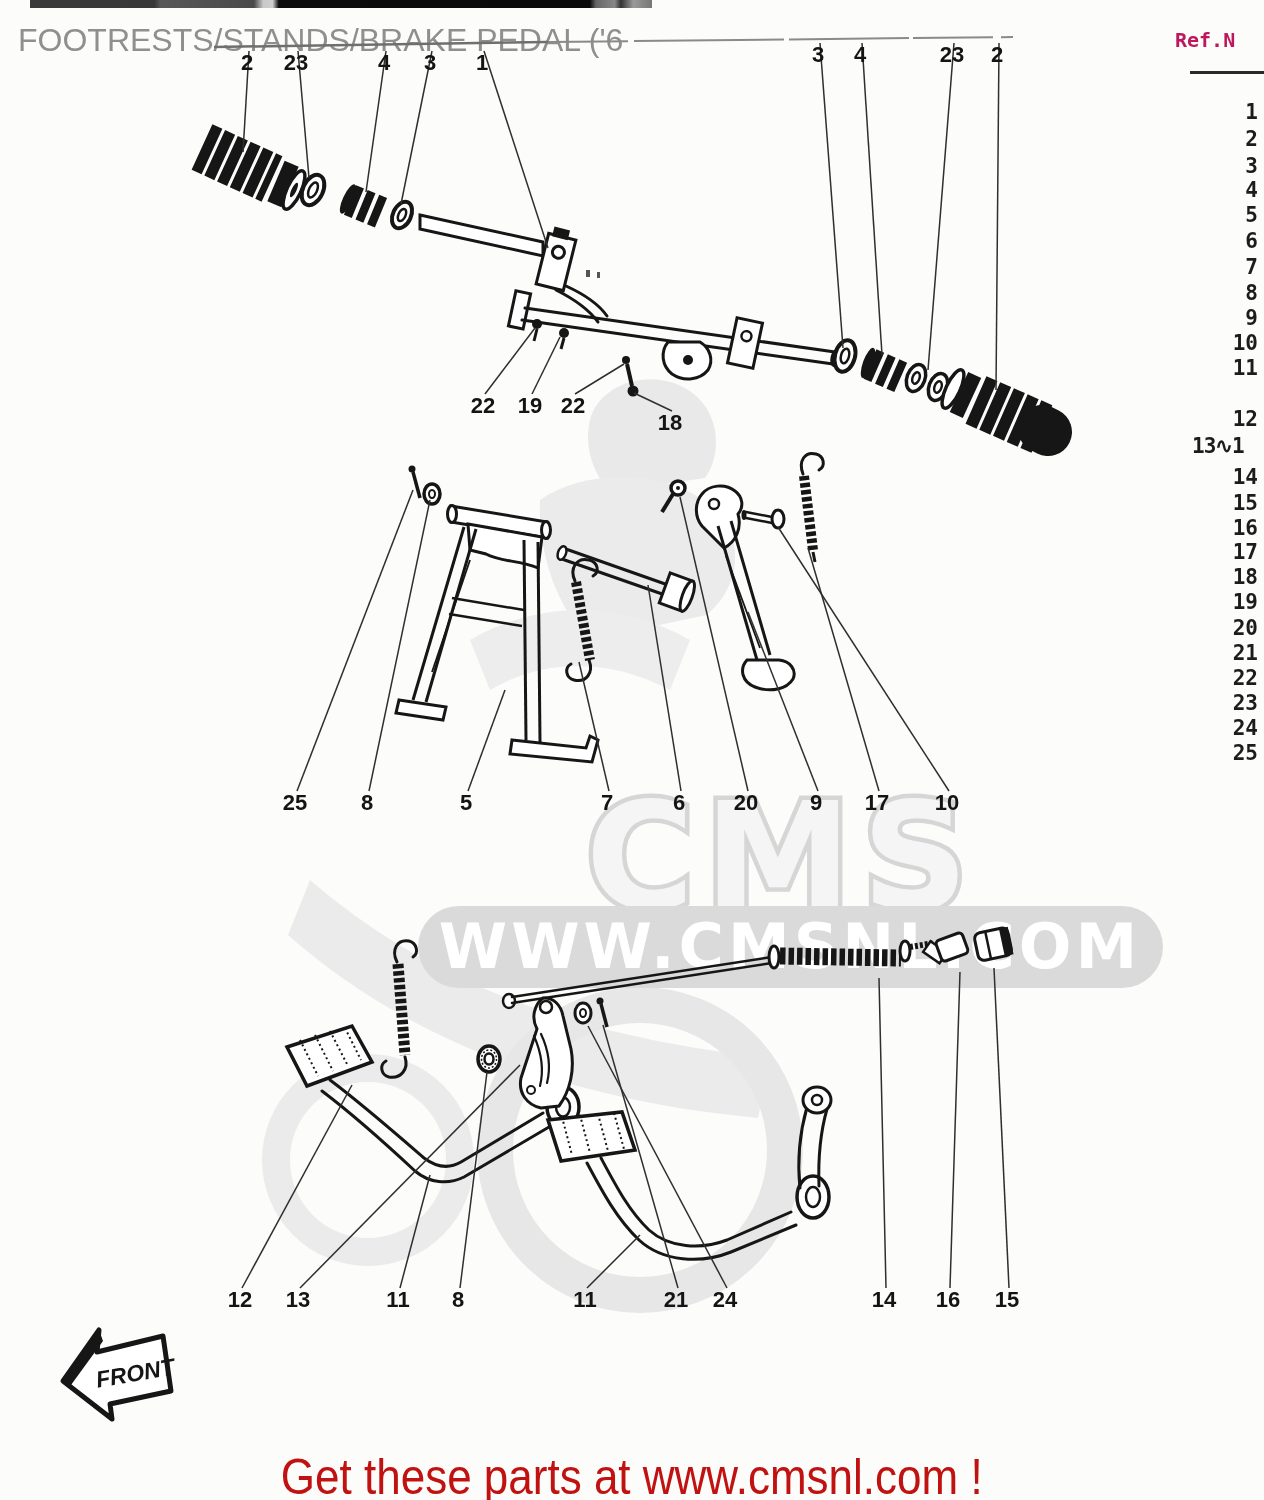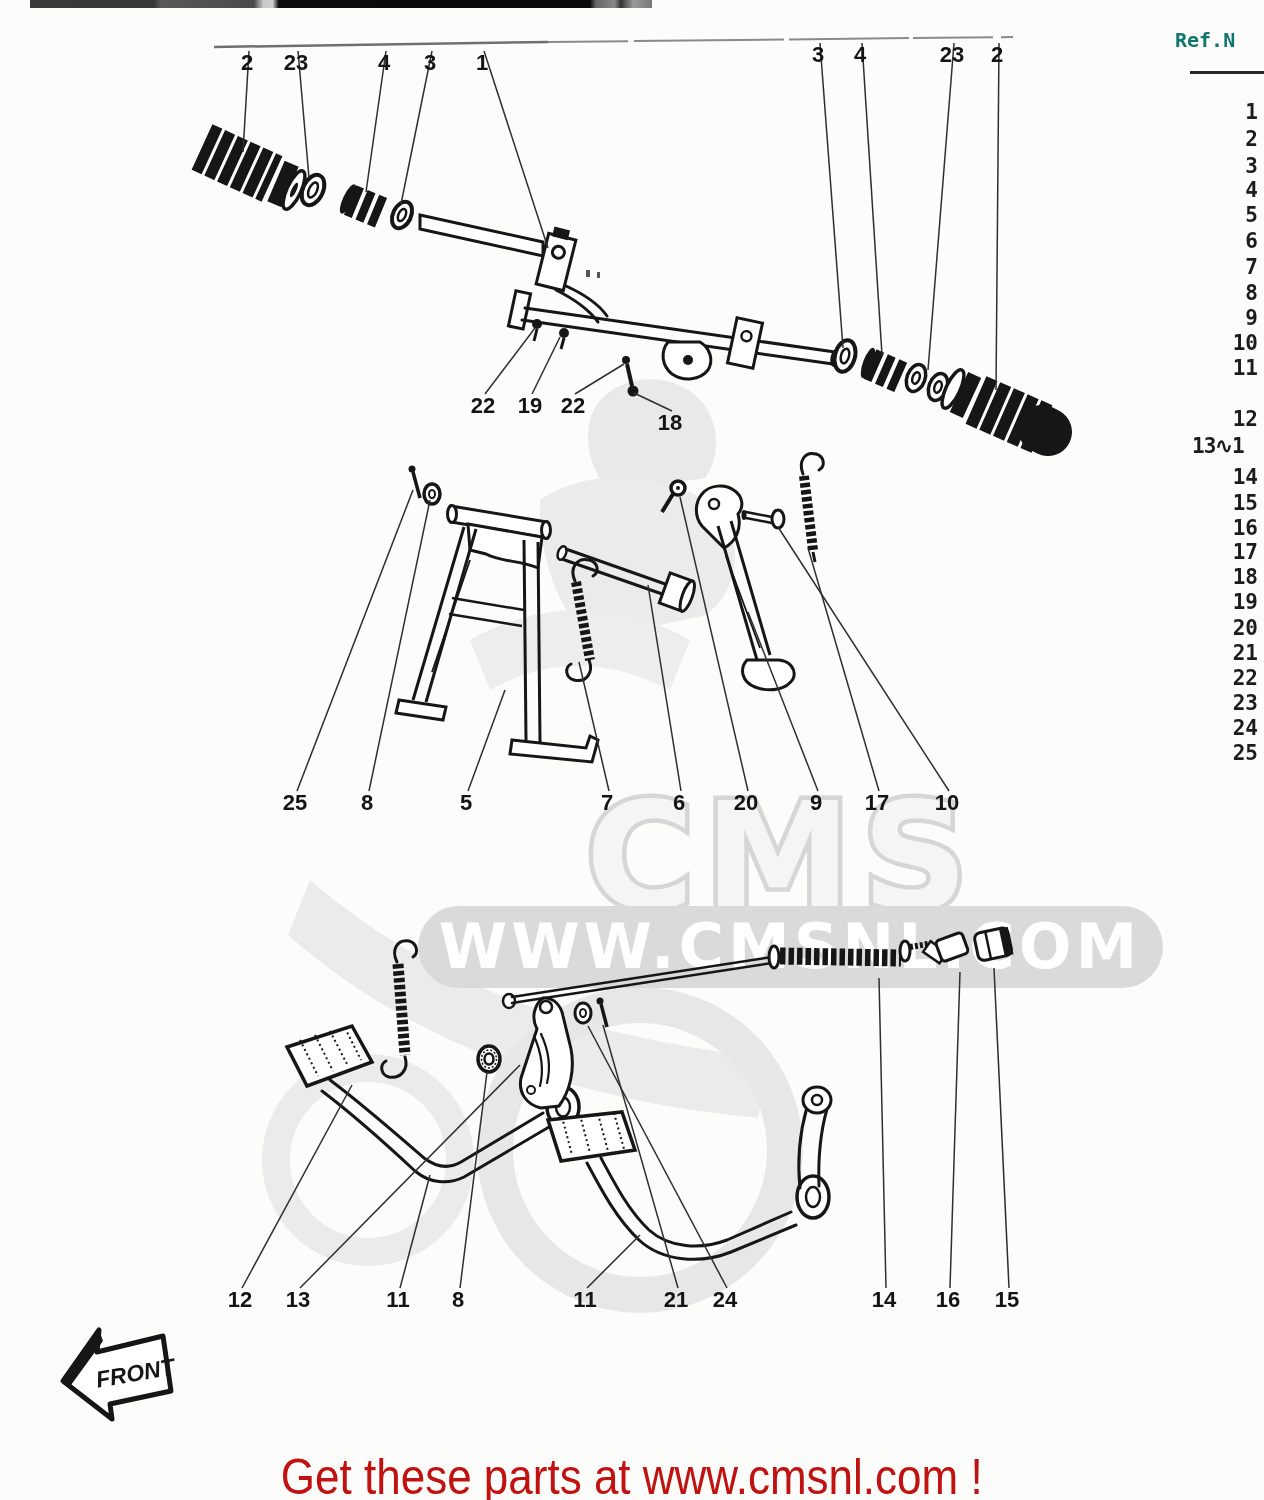--- a/index.html
+++ b/index.html
@@ -3,21 +3,21 @@
 <meta charset="utf-8">
 <style>
   html,body{margin:0;padding:0;background:#ffffff;}
   .page{position:relative;width:1264px;height:1500px;background:#fcfcfa;overflow:hidden;
         font-family:"Liberation Sans",sans-serif;}
   .scan-bar{position:absolute;left:30px;top:0;width:622px;height:8px;
       background:linear-gradient(90deg,#3a3a3a 0,#383838 20%,#585858 21%,#4a4a4a 36%,
       #c9c9c9 37.5%,#cfcfcf 39%,#0c0c0c 40%,#0a0a0a 90%,#666 91%,#888 94%,#333 95%,#999 97%,#777 100%);}
   .title{position:absolute;left:18px;top:22px;font:400 32px "Liberation Sans",sans-serif;
       color:#8f8f8f;white-space:nowrap;}
-  .ref-header{position:absolute;left:1175px;top:28px;font:bold 20px "DejaVu Sans Mono",monospace;color:#0f766e;white-space:nowrap;}
+  .ref-header{position:absolute;left:1175px;top:28px;font:bold 20px "DejaVu Sans Mono",monospace;color:#be185d;white-space:nowrap;}
   .ref-rule{position:absolute;left:1190px;top:71px;width:80px;height:3px;background:#2a2a2a;}
   .ref-num{position:absolute;font:bold 21px "DejaVu Sans Mono",monospace;color:#1c1c1c;
       left:1186px;width:72px;text-align:right;}
   .ref-num.wide{left:1192px;width:100px;text-align:left;letter-spacing:-1px;}
   svg#diagram{position:absolute;left:0;top:0;}
   .callout{font:bold 22px "Liberation Sans",sans-serif;fill:#141414;text-anchor:middle;}
   .leader{stroke:#2f2f2f;stroke-width:1.5;}
   .ink{stroke:#161616;fill:none;stroke-linecap:round;stroke-linejoin:round;}
   .wm-brand{font:bold 148px "DejaVu Sans",sans-serif;fill:#f5f5f5;stroke:#d6d6d6;stroke-width:9px;
       paint-order:stroke;text-anchor:middle;letter-spacing:10px;}
@@ -27,20 +27,21 @@
   .footer span{display:inline-block;font:400 50px "Liberation Sans",sans-serif;color:#c11212;
       transform:scaleX(0.88);transform-origin:center;white-space:nowrap;}
 </style>
 </head>
 <body>
 
 <div class="page">
 
   <div class="scan-bar"></div>
 
+  <div class="title">FOOTRESTS/STANDS/BRAKE PEDAL ('6</div>
 
   <div class="ref-header">Ref.N</div>
   <div class="ref-rule"></div>
   <div id="ref-rows">
       <div class="ref-num" style="top: 100px;">1</div>
       <div class="ref-num" style="top: 127px;">2</div>
       <div class="ref-num" style="top: 154px;">3</div>
       <div class="ref-num" style="top: 178px;">4</div>
       <div class="ref-num" style="top: 203px;">5</div>
       <div class="ref-num" style="top: 229px;">6</div>

